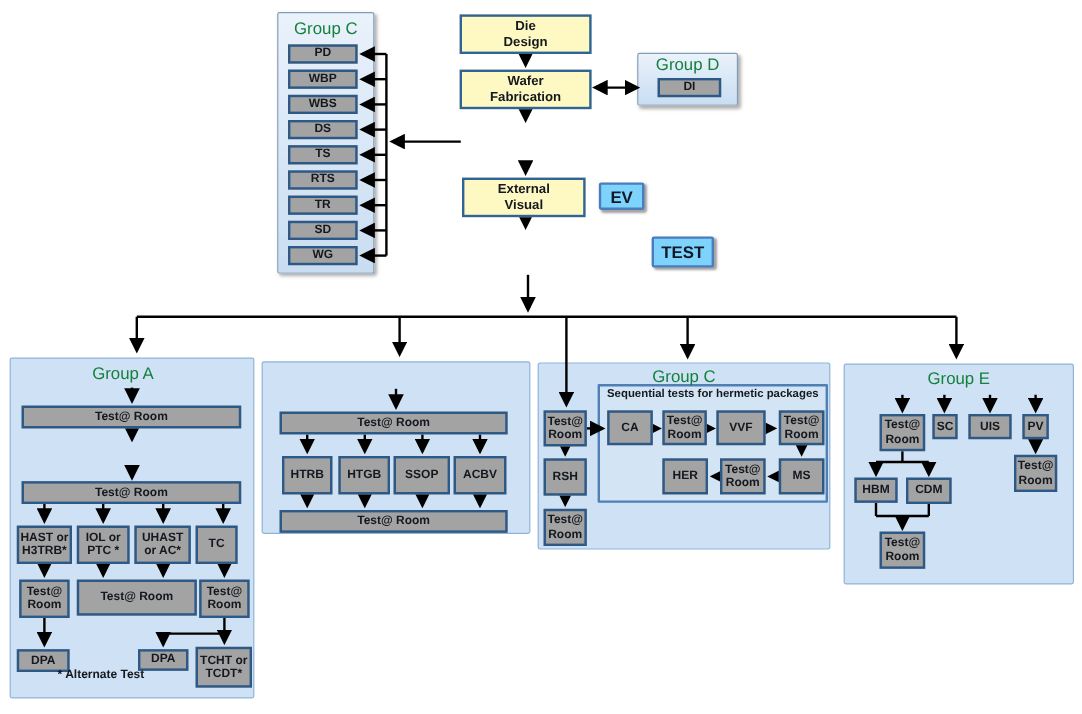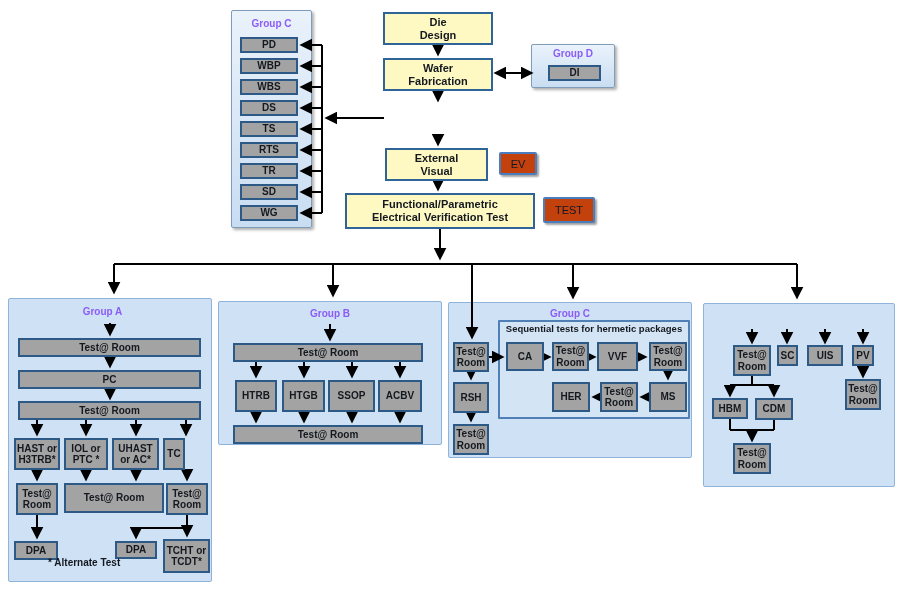--- a/index.html
+++ b/index.html
@@ -1,25 +1,25 @@
 <!DOCTYPE html>
 <html><head>
 <meta charset="utf-8">
 <style>
   *{box-sizing:border-box}
   html,body{margin:0;padding:0;background:#ffffff;font-family:"Liberation Sans",sans-serif}
   #stage{position:relative;width:902px;height:595px;background:#ffffff;overflow:hidden}
   .grp{position:absolute;background:#cfe1f5;border:1px solid #8fb3d9;border-radius:2px;z-index:1}
   .raised{background:linear-gradient(180deg,#eaf2fb,#c9ddf2);border:1px solid #7f9db9;box-shadow:2px 2px 3px rgba(110,110,110,.55)}
-  .gtitle{position:absolute;font-weight:bold;font-size:10px;color:#8b5cf6;text-align:center;line-height:15px;z-index:4}
+  .gtitle{position:absolute;font-weight:normal;font-size:14px;color:#15803d;text-align:center;line-height:15px;z-index:4}
   .node{position:absolute;background:#a3a3a3;border:2px solid #2d5986;color:#14181f;font-size:10px;font-weight:600;
         display:flex;align-items:center;justify-content:center;text-align:center;line-height:1.15;z-index:4;padding:0 1px}
   .wnode{background:#fef9c3;border:2px solid #2e6496;font-size:11px;white-space:pre-line}
-  .badge{position:absolute;background:#c2410c;border:2px solid #4a7dbd;box-shadow:2px 2px 2px rgba(100,100,100,.6);
-         display:flex;align-items:center;justify-content:center;font-weight:normal;font-size:11px;color:#111827;z-index:4;border-radius:2px}
+  .badge{position:absolute;background:#7dd3fc;border:2px solid #4a7dbd;box-shadow:2px 2px 2px rgba(100,100,100,.6);
+         display:flex;align-items:center;justify-content:center;font-weight:bold;font-size:14px;color:#111827;z-index:4;border-radius:2px}
   .sub{position:absolute;background:#d3e4f5;border:2px solid #4f7fb5;z-index:2;border-radius:1px}
   .sublabel{position:absolute;font-size:9.5px;font-weight:600;color:#14181f;text-align:center;z-index:3}
   .note{position:absolute;font-size:10px;font-weight:bold;color:#14181f;z-index:4}
   svg.arrows{position:absolute;left:0;top:0;z-index:3;pointer-events:none}
 </style>
 </head>
 <body>
 
 <div id="stage">
 
@@ -126,65 +126,62 @@
   <div class="node" style="left:240px;top:163px;width:58px;height:16px">TR</div>
   <div class="node" style="left:240px;top:184px;width:58px;height:16px">SD</div>
   <div class="node" style="left:240px;top:205px;width:58px;height:16px">WG</div>
 
   <div class="node wnode" style="left:383px;top:12px;width:110px;height:33px">Die
 Design</div>
   <div class="node wnode" style="left:383px;top:58px;width:110px;height:33px">Wafer
 Fabrication</div>
   <div class="node wnode" style="left:385px;top:148px;width:103px;height:33px">External
 Visual</div>
-  <div class="node wnode" style="left:345px;top:193px;width:190px;height:36px">Functional/Parametric
-Electrical Verification Test</div>
   <div class="badge" style="left:499px;top:152px;width:38px;height:23px">EV</div>
   <div class="badge" style="left:543px;top:197px;width:52px;height:26px">TEST</div>
 
   <div class="gtitle" style="left:531px;top:46px;width:84px">Group D</div>
   <div class="node" style="left:548px;top:65px;width:53px;height:16px">DI</div>
 
   <div class="gtitle" style="left:8px;top:304px;width:189px">Group A</div>
   <div class="node" style="left:18px;top:338px;width:183px;height:19px">Test@ Room</div>
-  <div class="node" style="left:18px;top:370px;width:183px;height:19px">PC</div>
   <div class="node" style="left:18px;top:401px;width:183px;height:19px">Test@ Room</div>
   <div class="node" style="left:14px;top:438px;width:46px;height:32px">HAST or H3TRB*</div>
   <div class="node" style="left:64px;top:438px;width:44px;height:32px">IOL or PTC *</div>
   <div class="node" style="left:112px;top:438px;width:47px;height:32px">UHAST or AC*</div>
-  <div class="node" style="left:163px;top:438px;width:22px;height:32px">TC</div>
+  <div class="node" style="left:163px;top:438px;width:35px;height:32px">TC</div>
   <div class="node" style="left:16px;top:483px;width:42px;height:32px">Test@ Room</div>
   <div class="node" style="left:64px;top:483px;width:100px;height:30px">Test@ Room</div>
   <div class="node" style="left:166px;top:483px;width:42px;height:32px">Test@ Room</div>
   <div class="node" style="left:14px;top:541px;width:44px;height:19px">DPA</div>
   <div class="node" style="left:115px;top:541px;width:42px;height:18px">DPA</div>
   <div class="node" style="left:163px;top:539px;width:47px;height:34px">TCHT or TCDT*</div>
   <div class="note" style="left:48px;top:557px;width:120px">* Alternate Test</div>
 
-  <div class="gtitle" style="left:218px;top:306px;width:224px">Group B</div>
   <div class="node" style="left:233px;top:343px;width:190px;height:19px">Test@ Room</div>
   <div class="node" style="left:235px;top:380px;width:42px;height:32px">HTRB</div>
   <div class="node" style="left:282px;top:380px;width:43px;height:32px">HTGB</div>
   <div class="node" style="left:328px;top:380px;width:47px;height:32px">SSOP</div>
   <div class="node" style="left:378px;top:380px;width:44px;height:32px">ACBV</div>
   <div class="node" style="left:233px;top:425px;width:190px;height:19px">Test@ Room</div>
 
   <div class="gtitle" style="left:448px;top:306px;width:244px">Group C</div>
   <div class="sublabel" style="left:498px;top:323px;width:192px">Sequential tests for hermetic packages</div>
   <div class="node" style="left:453px;top:342px;width:36px;height:30px">Test@ Room</div>
   <div class="node" style="left:453px;top:382px;width:36px;height:31px">RSH</div>
   <div class="node" style="left:453px;top:424px;width:36px;height:31px">Test@ Room</div>
   <div class="node" style="left:506px;top:342px;width:38px;height:29px">CA</div>
   <div class="node" style="left:552px;top:342px;width:37px;height:29px">Test@ Room</div>
   <div class="node" style="left:597px;top:342px;width:41px;height:29px">VVF</div>
   <div class="node" style="left:649px;top:342px;width:38px;height:29px">Test@ Room</div>
   <div class="node" style="left:649px;top:382px;width:38px;height:30px">MS</div>
   <div class="node" style="left:600px;top:382px;width:38px;height:30px">Test@ Room</div>
   <div class="node" style="left:552px;top:382px;width:38px;height:30px">HER</div>
 
+  <div class="gtitle" style="left:703px;top:308px;width:192px">Group E</div>
   <div class="node" style="left:733px;top:345px;width:38px;height:31px">Test@ Room</div>
   <div class="node" style="left:777px;top:345px;width:21px;height:21px">SC</div>
   <div class="node" style="left:807px;top:345px;width:36px;height:21px">UIS</div>
   <div class="node" style="left:852px;top:345px;width:22px;height:21px">PV</div>
   <div class="node" style="left:845px;top:379px;width:36px;height:31px">Test@ Room</div>
   <div class="node" style="left:712px;top:398px;width:36px;height:21px">HBM</div>
   <div class="node" style="left:755px;top:398px;width:38px;height:22px">CDM</div>
   <div class="node" style="left:733px;top:443px;width:38px;height:31px">Test@ Room</div>
 
 </div>

